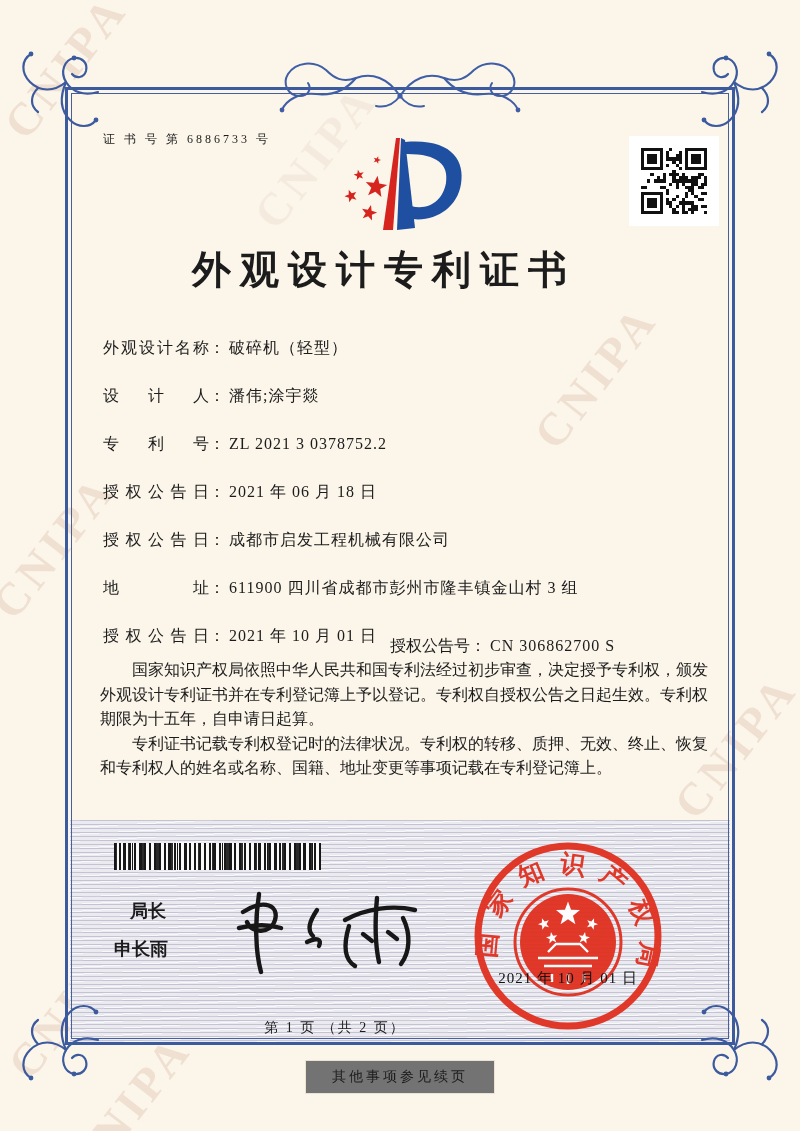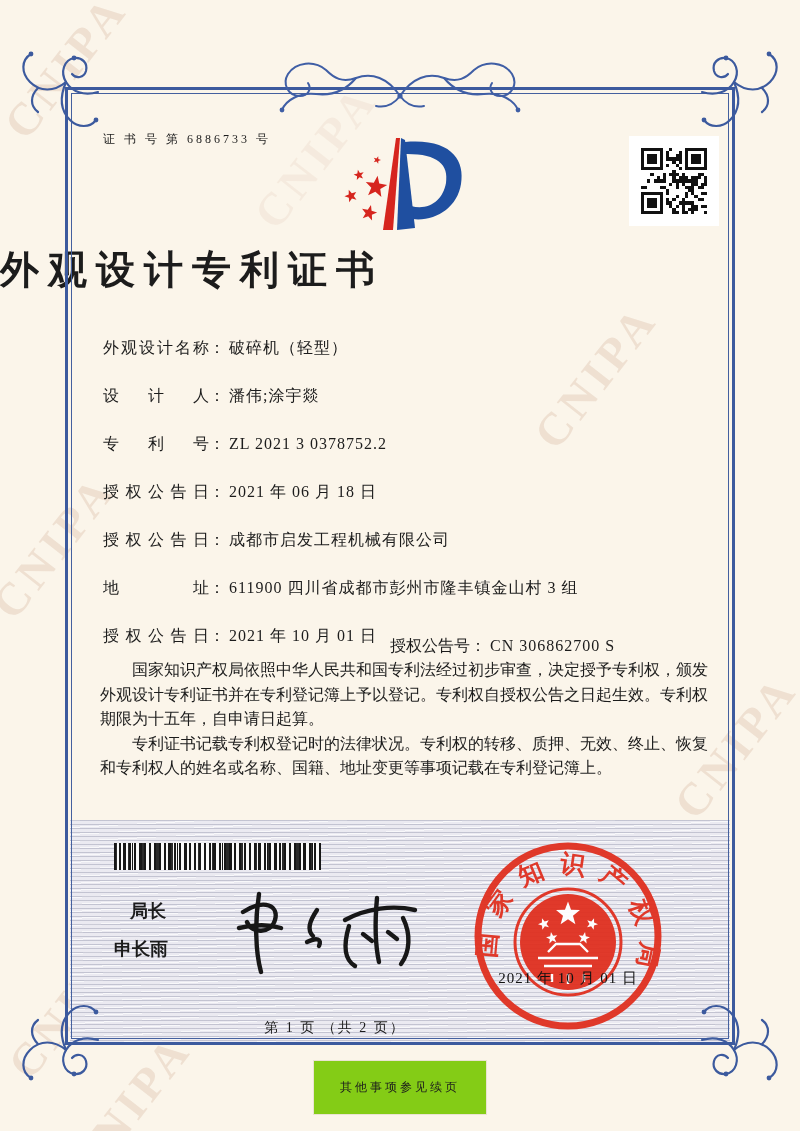--- a/index.html
+++ b/index.html
@@ -29,21 +29,21 @@
           repeating-linear-gradient(180deg,rgba(130,132,158,0.38) 0 1px,rgba(0,0,0,0) 1px 4px),
           repeating-linear-gradient(177deg,rgba(255,255,255,0.65) 0 1px,rgba(0,0,0,0) 1px 7px);}
 
   .certno{left:103px;top:131px;font-size:12px;letter-spacing:3px;z-index:2;}
 
   .qr-box{left:629px;top:136px;width:90px;height:90px;background:#fff;z-index:2;
           display:flex;align-items:center;justify-content:center;}
 
   .logo{left:293px;top:126px;width:195px;height:114px;z-index:2;}
 
-  .title{left:0;top:243px;width:768px;font-size:39px;
+  .title{left:0;top:243px;width:768px;text-align:center;font-size:39px;
          font-weight:bold;letter-spacing:9px;z-index:2;}
 
   .fields{left:103px;top:338px;width:606px;z-index:2;font-size:16px;}
   .field{height:48px;white-space:nowrap;position:relative;}
   .flabel{display:inline-block;width:106px;text-align:justify;text-align-last:justify;vertical-align:top;}
   .fvalue{letter-spacing:1px;}
   .fpair2{position:absolute;left:287px;top:10px;}
 
   .bodytext{left:100px;top:658px;width:608px;z-index:2;font-size:16px;
             line-height:24.6px;text-align:justify;}
@@ -62,22 +62,22 @@
   .sig-script{left:225px;top:880px;width:215px;height:102px;z-index:2;}
 
   .seal{left:472px;top:840px;width:192px;height:192px;z-index:3;opacity:0.95;}
   .seal-date{left:472px;top:969px;width:192px;text-align:center;font-size:15px;
              letter-spacing:1px;color:#111;z-index:3;}
 
   .pagefooter{left:65px;top:1019px;width:540px;text-align:center;font-size:14px;
               letter-spacing:2px;z-index:2;}
 
   .contnote{left:0;top:1060px;width:800px;text-align:center;z-index:2;}
-  .contnote span{display:inline-block;background:#84cc16;border:1px solid #eae3d2;
-                 padding:18px 26px;font-size:12px;letter-spacing:3px;}
+  .contnote span{display:inline-block;background:#737373;border:1px solid #eae3d2;
+                 padding:7px 26px;font-size:14px;letter-spacing:3px;}
 </style>
 </head>
 <body>
 
 <div class="wm" style="left:-18px;top:40px;">CNIPA</div>
 <div class="wm" style="left:232px;top:130px;opacity:.5;">CNIPA</div>
 <div class="wm" style="left:512px;top:350px;">CNIPA</div>
 <div class="wm" style="left:-30px;top:520px;">CNIPA</div>
 <div class="wm" style="left:652px;top:720px;">CNIPA</div>
 <div class="wm" style="left:-14px;top:980px;">CNIPA</div>

